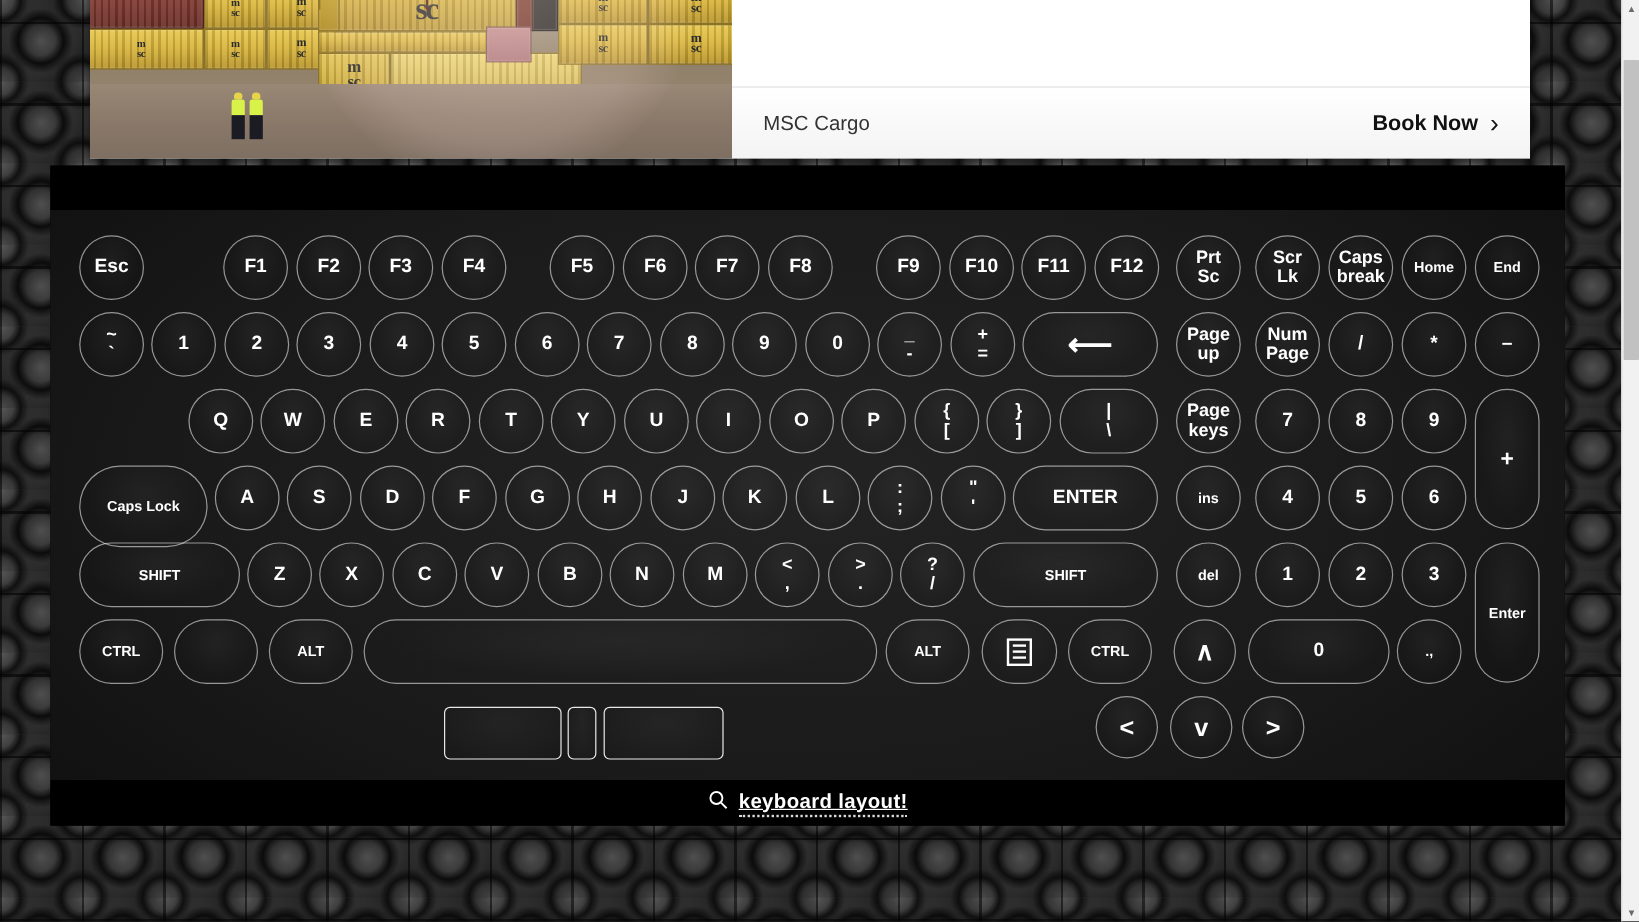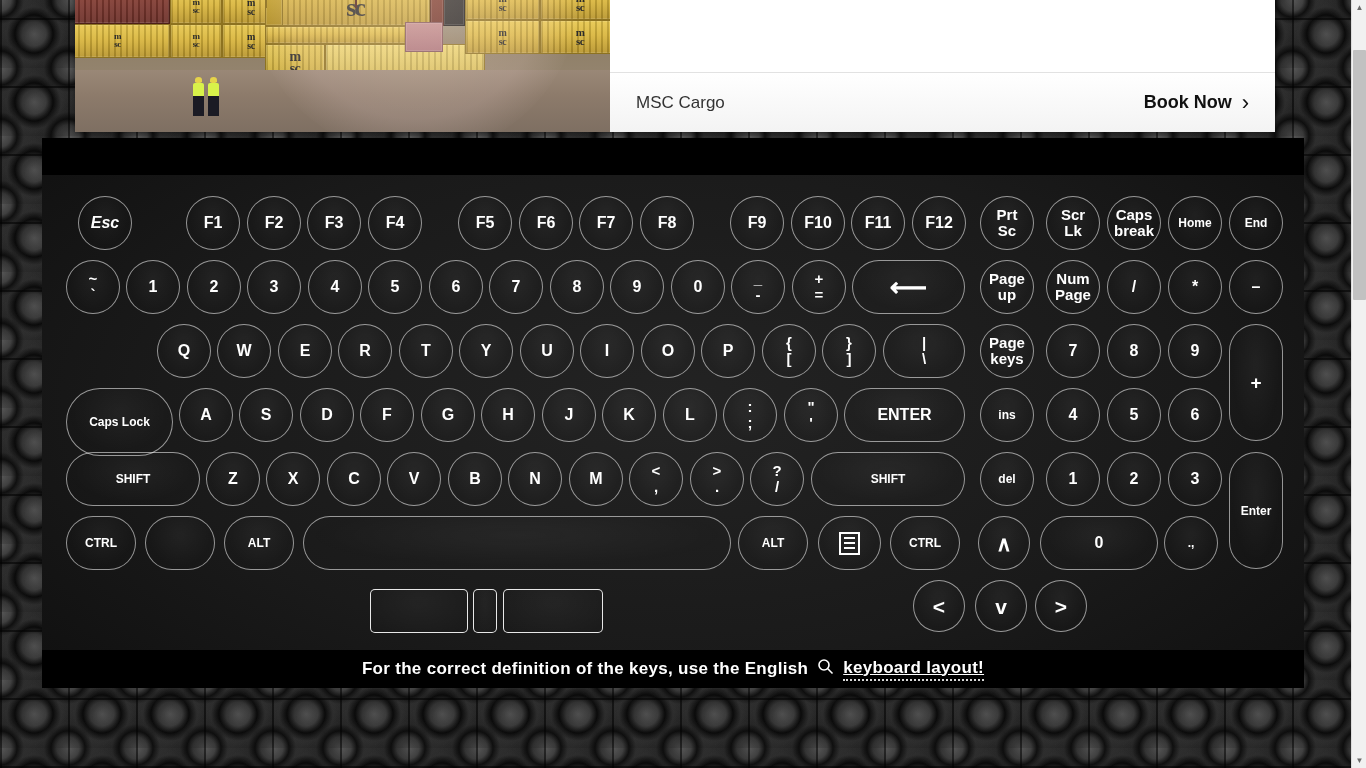--- a/index.html
+++ b/index.html
@@ -277,21 +277,21 @@
         <span class="chev">›</span>
       </div>
     </div>
   </div>
 </div>
 
 <div id="kb-panel">
   <div id="kb-topstrip"></div>
 
   <div id="kb-body">
-      <div class="key round" style="left: 36px; top: 21px; width: 54px; height: 54px; font-style: italic;">
+      <div class="key round" style="left: 24px; top: 21px; width: 54px; height: 54px;">
         <span>Esc</span>
       </div>
       <div class="key round" style="left: 144px; top: 21px; width: 54px; height: 54px;">
         <span>F1</span>
       </div>
       <div class="key round" style="left: 205px; top: 21px; width: 54px; height: 54px;">
         <span>F2</span>
       </div>
       <div class="key round" style="left: 265px; top: 21px; width: 54px; height: 54px;">
         <span>F3</span>
@@ -616,21 +616,20 @@
       </div>
       <div class="key round" style="left: 933px; top: 405px; width: 52px; height: 52px;">
         <span style="font-size: 21px;">v</span>
       </div>
       <div class="key round" style="left: 993px; top: 405px; width: 52px; height: 52px;">
         <span style="font-size: 21px;">&gt;</span>
       </div>
     </div>
 
   <div id="kb-footer">
-    <span>For the correct definition of the keys, use the English</span>
     <span>
       <svg width="17" height="17" viewBox="0 0 17 17" fill="none" stroke="#ffffff" stroke-width="1.6">
         <circle cx="7" cy="7" r="5"></circle>
           <line x1="10.8" y1="10.8" x2="15.5" y2="15.5"></line>
       </svg>
     </span>
     <span class="dotted">keyboard layout!</span>
   </div>
 </div>
 

